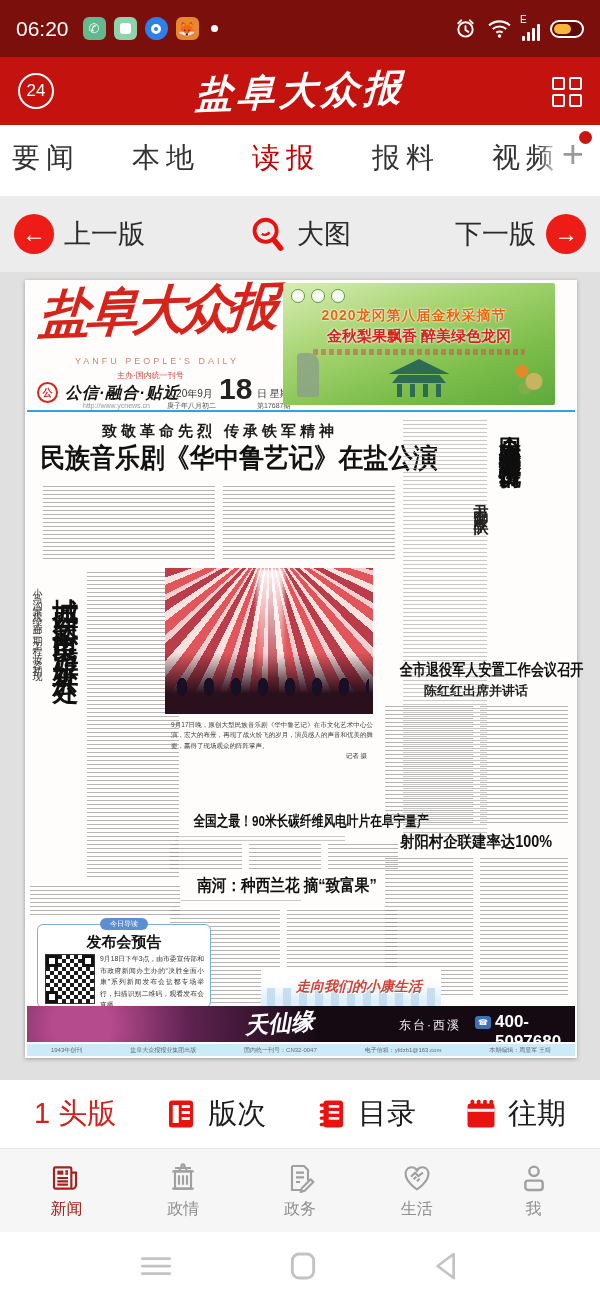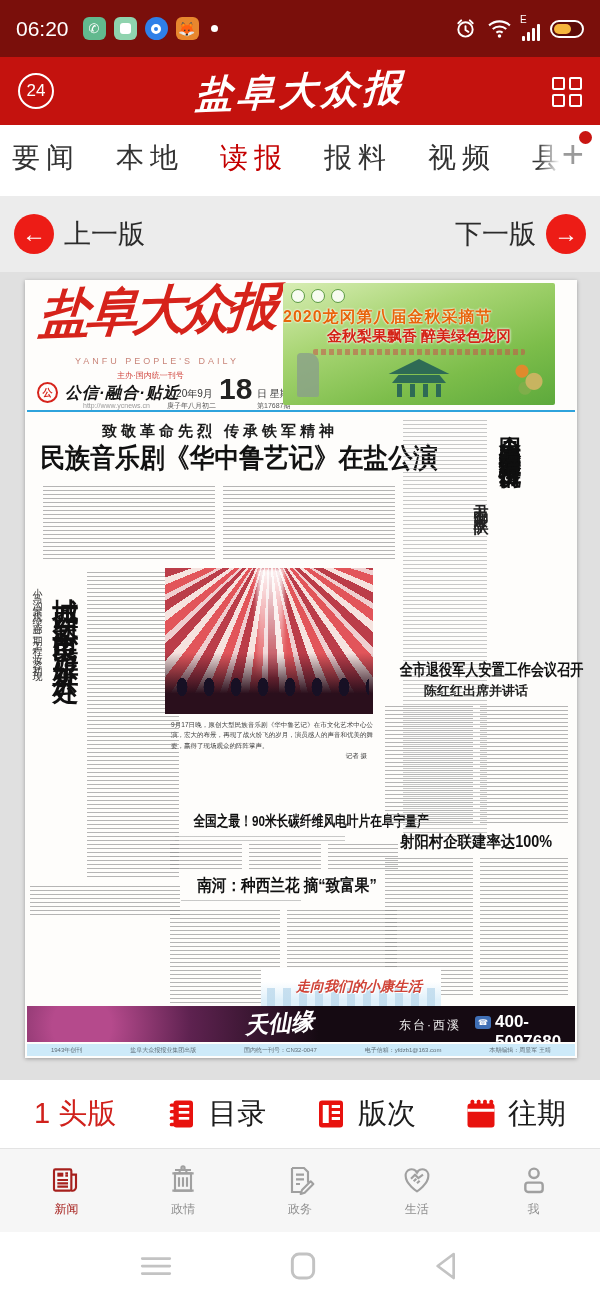--- a/index.html
+++ b/index.html
@@ -33,21 +33,21 @@
     display:flex;align-items:center;justify-content:center;}
   .badge24{position:absolute;left:18px;top:16px;width:36px;height:36px;border:2px solid #fff;
     border-radius:50%;color:#fff;font-size:17px;display:flex;align-items:center;justify-content:center;}
   .app-title{color:#fff;font-size:38px;font-weight:bold;font-style:italic;
     font-family:"Liberation Serif",serif;letter-spacing:4px;transform:rotate(-2deg) skewX(-4deg);}
   .gridicon{position:absolute;right:18px;top:20px;width:30px;height:30px;display:grid;
     grid-template-columns:1fr 1fr;gap:4px;}
   .gridicon i{border:2.5px solid #fff;border-radius:2px;}
   
   .tabbar{position:absolute;top:125px;left:0;right:0;height:71px;background:#fff;
-    display:flex;align-items:flex-start;padding:14px 0 0 12px;gap:36px;}
+    display:flex;align-items:flex-start;padding:14px 0 0 12px;gap:52px;}
   .tab{font-size:28px;color:#333;letter-spacing:6px;white-space:nowrap;}
   .tab.active{color:#c40000;}
   .tab-more{position:absolute;right:0;top:0;width:62px;height:60px;
     background:linear-gradient(90deg,rgba(255,255,255,0),#fff 35%);}
   .tab-more span{position:absolute;right:16px;top:8px;font-size:38px;color:#9a9a9a;font-weight:300;}
   .tab-more i{position:absolute;right:8px;top:6px;width:13px;height:13px;border-radius:50%;background:#c91511;}
   
   .pager{position:absolute;top:196px;left:0;right:0;height:76px;background:#ececec;
     display:flex;align-items:center;justify-content:space-between;padding:0 14px;}
   .pgroup{display:flex;align-items:center;gap:10px;font-size:27px;color:#2b2b2b;}
@@ -72,21 +72,21 @@
   .d-suffix{left:232px;top:107px;font-size:10px;color:#333;}
   .d-lunar{left:142px;top:121px;font-size:7px;color:#555;}
   .d-issue{left:232px;top:121px;font-size:7px;color:#555;}
   
   .greenad{left:258px;top:3px;width:272px;height:122px;overflow:hidden;border-radius:2px;
     background:linear-gradient(160deg,#d8edb4 0%,#a8d573 35%,#7cbd4a 70%,#5da93c 100%);}
   .greenad *{position:absolute;}
   .ga-logos{left:8px;top:6px;display:flex;gap:6px;}
   .ga-logos i{position:static;width:14px;height:14px;border-radius:50%;background:rgba(255,255,255,.85);
     border:1px solid #5c9b43;}
-  .ga-line1{left:0;right:10px;top:24px;text-align:left;font-size:16px;font-weight:bold;color:#e8650a;
+  .ga-line1{left:0;right:10px;top:24px;text-align:center;font-size:14px;font-weight:bold;color:#e8650a;
     text-shadow:0 0 2px #fff,0 0 2px #fff;letter-spacing:1px;}
   .ga-line2{left:0;right:0;top:44px;text-align:center;font-size:15px;font-weight:bold;color:#d42417;
     text-shadow:0 0 2px #fff,0 0 3px #fff;}
   .ga-line3{left:30px;right:30px;top:66px;height:6px;background:repeating-linear-gradient(90deg,#c8524a 0 5px,rgba(200,82,74,0) 5px 8px);opacity:.55;border-radius:2px;}
   .ga-pav{left:50%;top:76px;transform:translateX(-50%);width:76px;height:15px;
     background:#2e6b55;clip-path:polygon(10% 100%,50% 0,90% 100%);}
   .ga-pav2{left:50%;top:92px;transform:translateX(-50%);width:54px;height:8px;background:#2e6b55;
     clip-path:polygon(0 100%,12% 0,88% 0,100% 100%);}
   .ga-pav3{left:50%;top:101px;transform:translateX(-50%);width:44px;height:13px;
     background:repeating-linear-gradient(90deg,#2e6b55 0 5px,rgba(0,0,0,0) 5px 13px);}
@@ -184,21 +184,21 @@
   .pagebar{position:absolute;top:1080px;left:0;right:0;height:68px;background:#fff;
     display:flex;align-items:center;justify-content:space-between;padding:0 34px;}
   .pb-current{font-size:29px;color:#d0211c;}
   .pb-item{display:flex;align-items:center;gap:9px;font-size:29px;color:#1c1c1c;}
   .pb-item svg{display:block;}
   
   .bottomnav{position:absolute;top:1148px;left:0;right:0;height:84px;background:#f6f6f6;
     display:flex;align-items:center;justify-content:space-around;padding:0 8px;border-top:1px solid #e3e3e3;}
   .bn-item{display:flex;flex-direction:column;align-items:center;gap:5px;color:#8f8f8f;width:80px;}
   .bn-item svg{display:block;}
-  .bn-item span{font-size:12px;}
+  .bn-item span{font-size:16px;}
   .bn-item.active{color:#a6201d;}
   
   .androidnav{position:absolute;top:1232px;left:0;right:0;height:68px;background:#fff;
     display:flex;align-items:center;justify-content:center;gap:112px;}
 </style>
 </head>
 <body>
 
 <div class="screen">
 
@@ -263,20 +263,28 @@
       <i></i>
     </span>
   </div>
 
   <div class="pager">
     <span class="pgroup">
       <span class="circlebtn">←</span>
       <span>上一版</span>
     </span>
     <span class="pgroup">
+      <svg width="38" height="38" viewBox="0 0 24 24">
+        <circle cx="10.5" cy="10" r="7" fill="none" stroke="#e8120e" stroke-width="2.4"></circle>
+        <path d="M8 12a4 4 0 0 0 5-1" fill="none" stroke="#e8120e" stroke-width="1.6"></path>
+        <path d="M15.5 15.5L20 21" stroke="#e8120e" stroke-width="3.4" stroke-linecap="round"></path>
+      </svg>
+      <span>大图</span>
+    </span>
+    <span class="pgroup">
       <span>下一版</span>
       <span class="circlebtn">→</span>
     </span>
   </div>
 
   <div class="viewer">
     <div class="page">
 
       <span class="mast-title">盐阜大众报</span>
       <span class="mast-en">YANFU PEOPLE'S DAILY</span>
@@ -341,20 +349,30 @@
       <span class="ft s5-col2"></span>
 
       <span class="s3-head">全市退役军人安置工作会议召开</span>
       <span class="s3-deck">陈红红出席并讲话</span>
       <span class="ft s3-col1"></span>
       <span class="ft s3-col2"></span>
       <span class="s4-head">射阳村企联建率达100%</span>
       <span class="ft s4-col1"></span>
       <span class="ft s4-col2"></span>
 
+      <span class="notice">
+        <span class="notice-tag">今日导读</span>
+        <span class="notice-title">发布会预告</span>
+        <span class="qr">
+            <i></i>
+            <i></i>
+            <i></i>
+          </span>
+        <span class="notice-body">9月18日下午3点，由市委宣传部和市政府新闻办主办的“决胜全面小康”系列新闻发布会盐都专场举行，扫描识别二维码，观看发布会直播。</span>
+      </span>
 
       <span class="mini">
         <u></u>
         <span>走向我们的小康生活</span>
       </span>
 
       <span class="bottomad">
         <span class="ad-title">天仙缘</span>
         <span class="ad-place">东台·西溪</span>
         <span class="ad-phicon">☎</span>
@@ -366,45 +384,45 @@
         <span>盐阜大众报报业集团出版</span>
         <span>国内统一刊号：CN32-0047</span>
         <span>电子信箱：yfdzb1@163.com</span>
         <span>本期编辑：周显军 王靖</span>
       </span>
     </div>
   </div>
 
   <div class="pagebar">
     <span class="pb-current">1 头版</span>
+    <span class="pb-item">
+      <svg width="36" height="36" viewBox="0 0 24 24">
+        <rect x="4" y="3" width="16" height="18" rx="2" fill="#e8120e"></rect>
+        <rect x="6.5" y="6" width="4" height="12" fill="#fff"></rect>
+        <rect x="12.5" y="6" width="5.5" height="2" fill="#fff"></rect>
+        <rect x="12.5" y="10" width="5.5" height="2" fill="#fff"></rect>
+        <rect x="12.5" y="14" width="5.5" height="2" fill="#fff"></rect>
+      </svg>
+      <span>版次</span>
+    </span>
     <span class="pb-item">
       <svg width="36" height="36" viewBox="0 0 24 24">
         <rect x="7" y="3" width="13" height="18" rx="2" fill="#e8120e"></rect>
         <rect x="4.5" y="5" width="4" height="2.2" rx="1" fill="#e8120e"></rect>
         <rect x="4.5" y="9.3" width="4" height="2.2" rx="1" fill="#e8120e"></rect>
         <rect x="4.5" y="13.6" width="4" height="2.2" rx="1" fill="#e8120e"></rect>
         <rect x="4.5" y="17.9" width="4" height="2.2" rx="1" fill="#e8120e"></rect>
         <rect x="10.5" y="6" width="7" height="1.8" fill="#fff"></rect>
         <rect x="10.5" y="10" width="7" height="1.8" fill="#fff"></rect>
         <rect x="10.5" y="14" width="7" height="1.8" fill="#fff"></rect>
       </svg>
       <span>目录</span>
     </span>
     <span class="pb-item">
       <svg width="36" height="36" viewBox="0 0 24 24">
-        <rect x="4" y="3" width="16" height="18" rx="2" fill="#e8120e"></rect>
-        <rect x="6.5" y="6" width="4" height="12" fill="#fff"></rect>
-        <rect x="12.5" y="6" width="5.5" height="2" fill="#fff"></rect>
-        <rect x="12.5" y="10" width="5.5" height="2" fill="#fff"></rect>
-        <rect x="12.5" y="14" width="5.5" height="2" fill="#fff"></rect>
-      </svg>
-      <span>版次</span>
-    </span>
-    <span class="pb-item">
-      <svg width="36" height="36" viewBox="0 0 24 24">
         <rect x="3" y="5" width="18" height="16" rx="2" fill="#e8120e"></rect>
         <rect x="5" y="2.5" width="2.5" height="5" rx="1" fill="#e8120e"></rect>
         <rect x="9.2" y="2.5" width="2.5" height="5" rx="1" fill="#e8120e"></rect>
         <rect x="13.4" y="2.5" width="2.5" height="5" rx="1" fill="#e8120e"></rect>
         <rect x="17.6" y="2.5" width="2.5" height="5" rx="1" fill="#e8120e"></rect>
         <rect x="3" y="8.5" width="18" height="2" fill="#fff"></rect>
       </svg>
       <span>往期</span>
     </span>
   </div>

